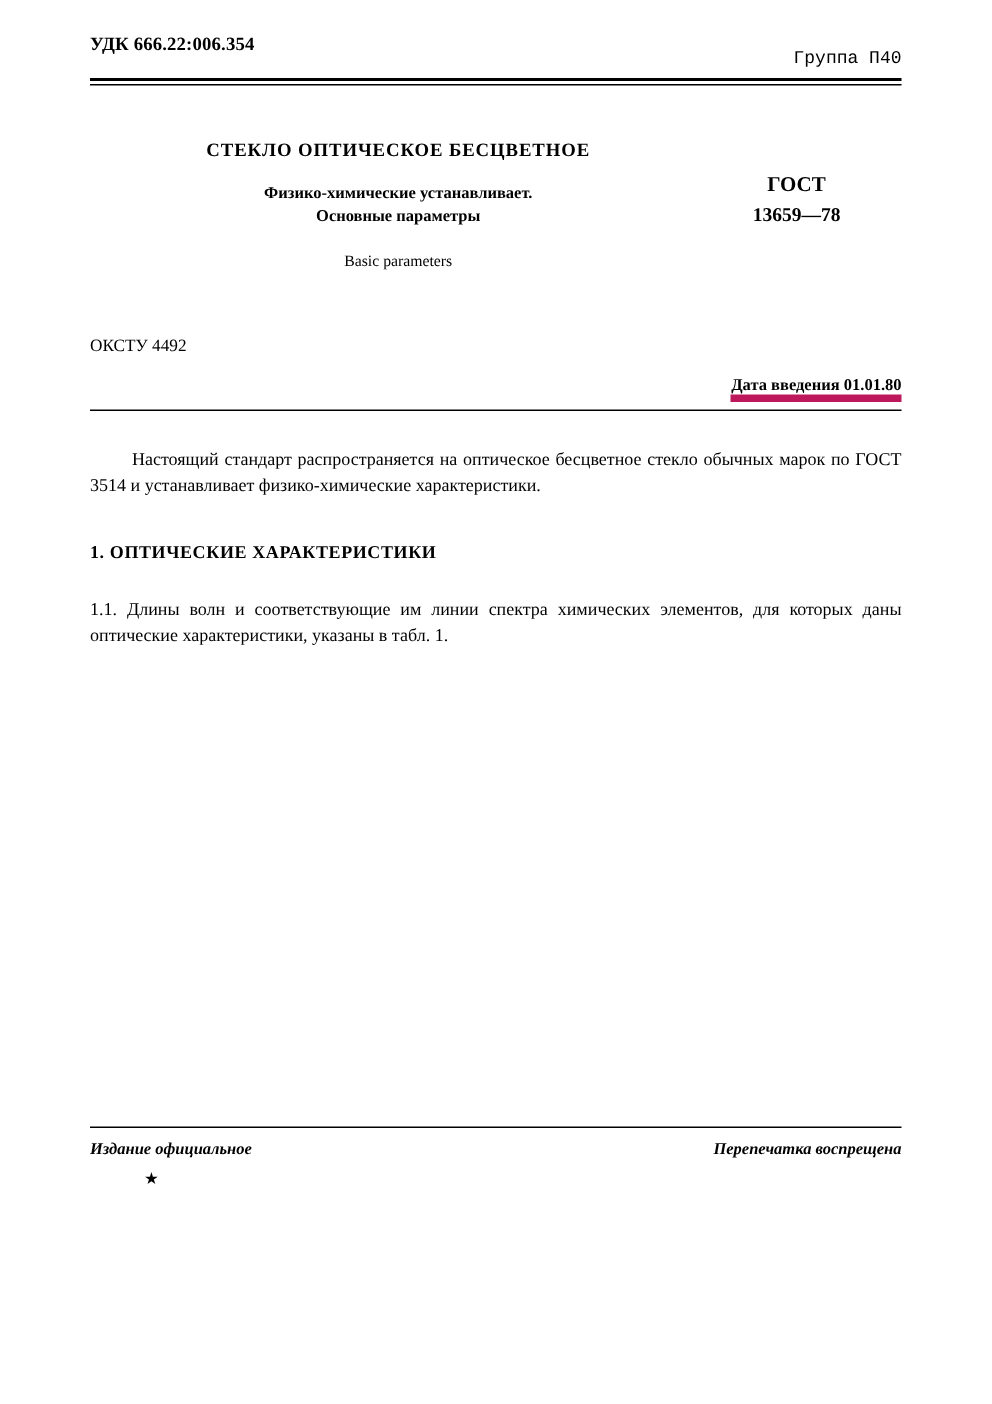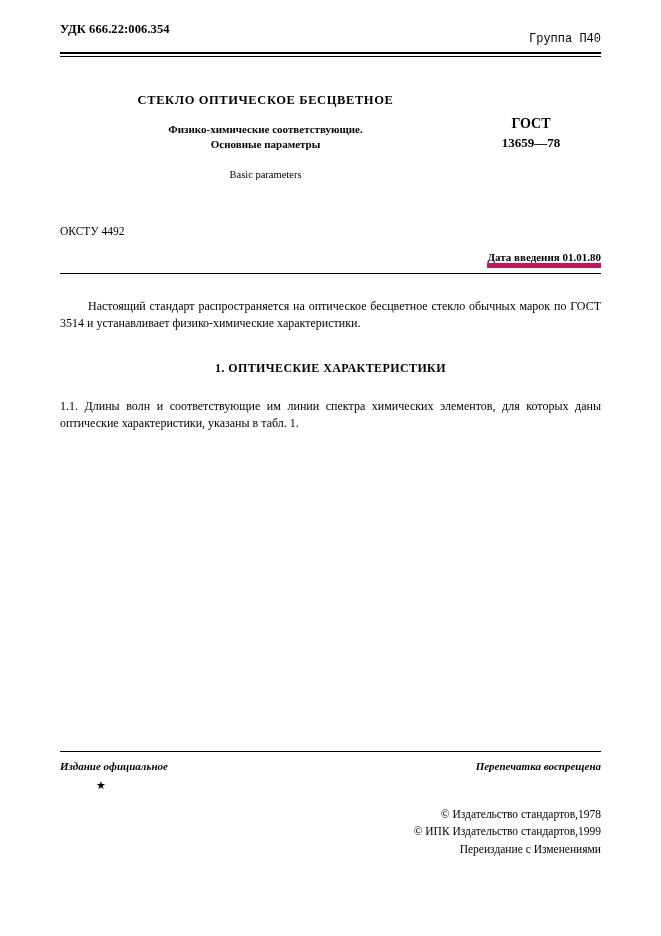--- a/index.html
+++ b/index.html
@@ -135,21 +135,21 @@
     line-height: 1.38;
     text-align: justify;
     margin-top: 24px;
   }
   .para .indent {
     display: inline-block;
     width: 28px;
   }
 
   .section-head {
-    text-align: center;
+    text-align: left;
     font-weight: bold;
     font-size: 12px;
     letter-spacing: 0.4px;
     margin-top: 30px;
   }
 
   .para2 {
     font-size: 12px;
     line-height: 1.4;
     text-align: justify;
@@ -203,21 +203,21 @@
       <div class="group">Группа П40</div>
     </div>
 
 
     <div class="rule-thick"></div>
     <div class="rule-thin" style="margin-top:2px;"></div>
 
     <div class="title-block">
       <div class="doc-title">СТЕКЛО ОПТИЧЕСКОЕ БЕСЦВЕТНОЕ</div>
       <div class="doc-sub">
-        <div>Физико-химические соответствующие.</div>
+        <div>Физико-химические устанавливает.</div>
         <div>Основные параметры</div>
       </div>
       <div class="doc-en">
         <div>Basic parameters</div>
       </div>
       <div class="gost-box">
         <div>ГОСТ</div>
         <div class="gost-num">13659—78</div>
       </div>
     </div>
@@ -240,20 +240,15 @@
 
   </div>
 
   <div class="footer">
     <div class="footer-rule"></div>
     <div class="footer-row">
       <div class="footer-left">Издание официальное</div>
       <div>Перепечатка воспрещена</div>
     </div>
     <div class="star">★</div>
-    <div class="footer-right-block">
-      <div>© Издательство стандартов,1978</div>
-      <div>© ИПК Издательство стандартов,1999</div>
-      <div>Переиздание с Изменениями</div>
-    </div>
   </div>
 
 </div>
 
 </body></html>

